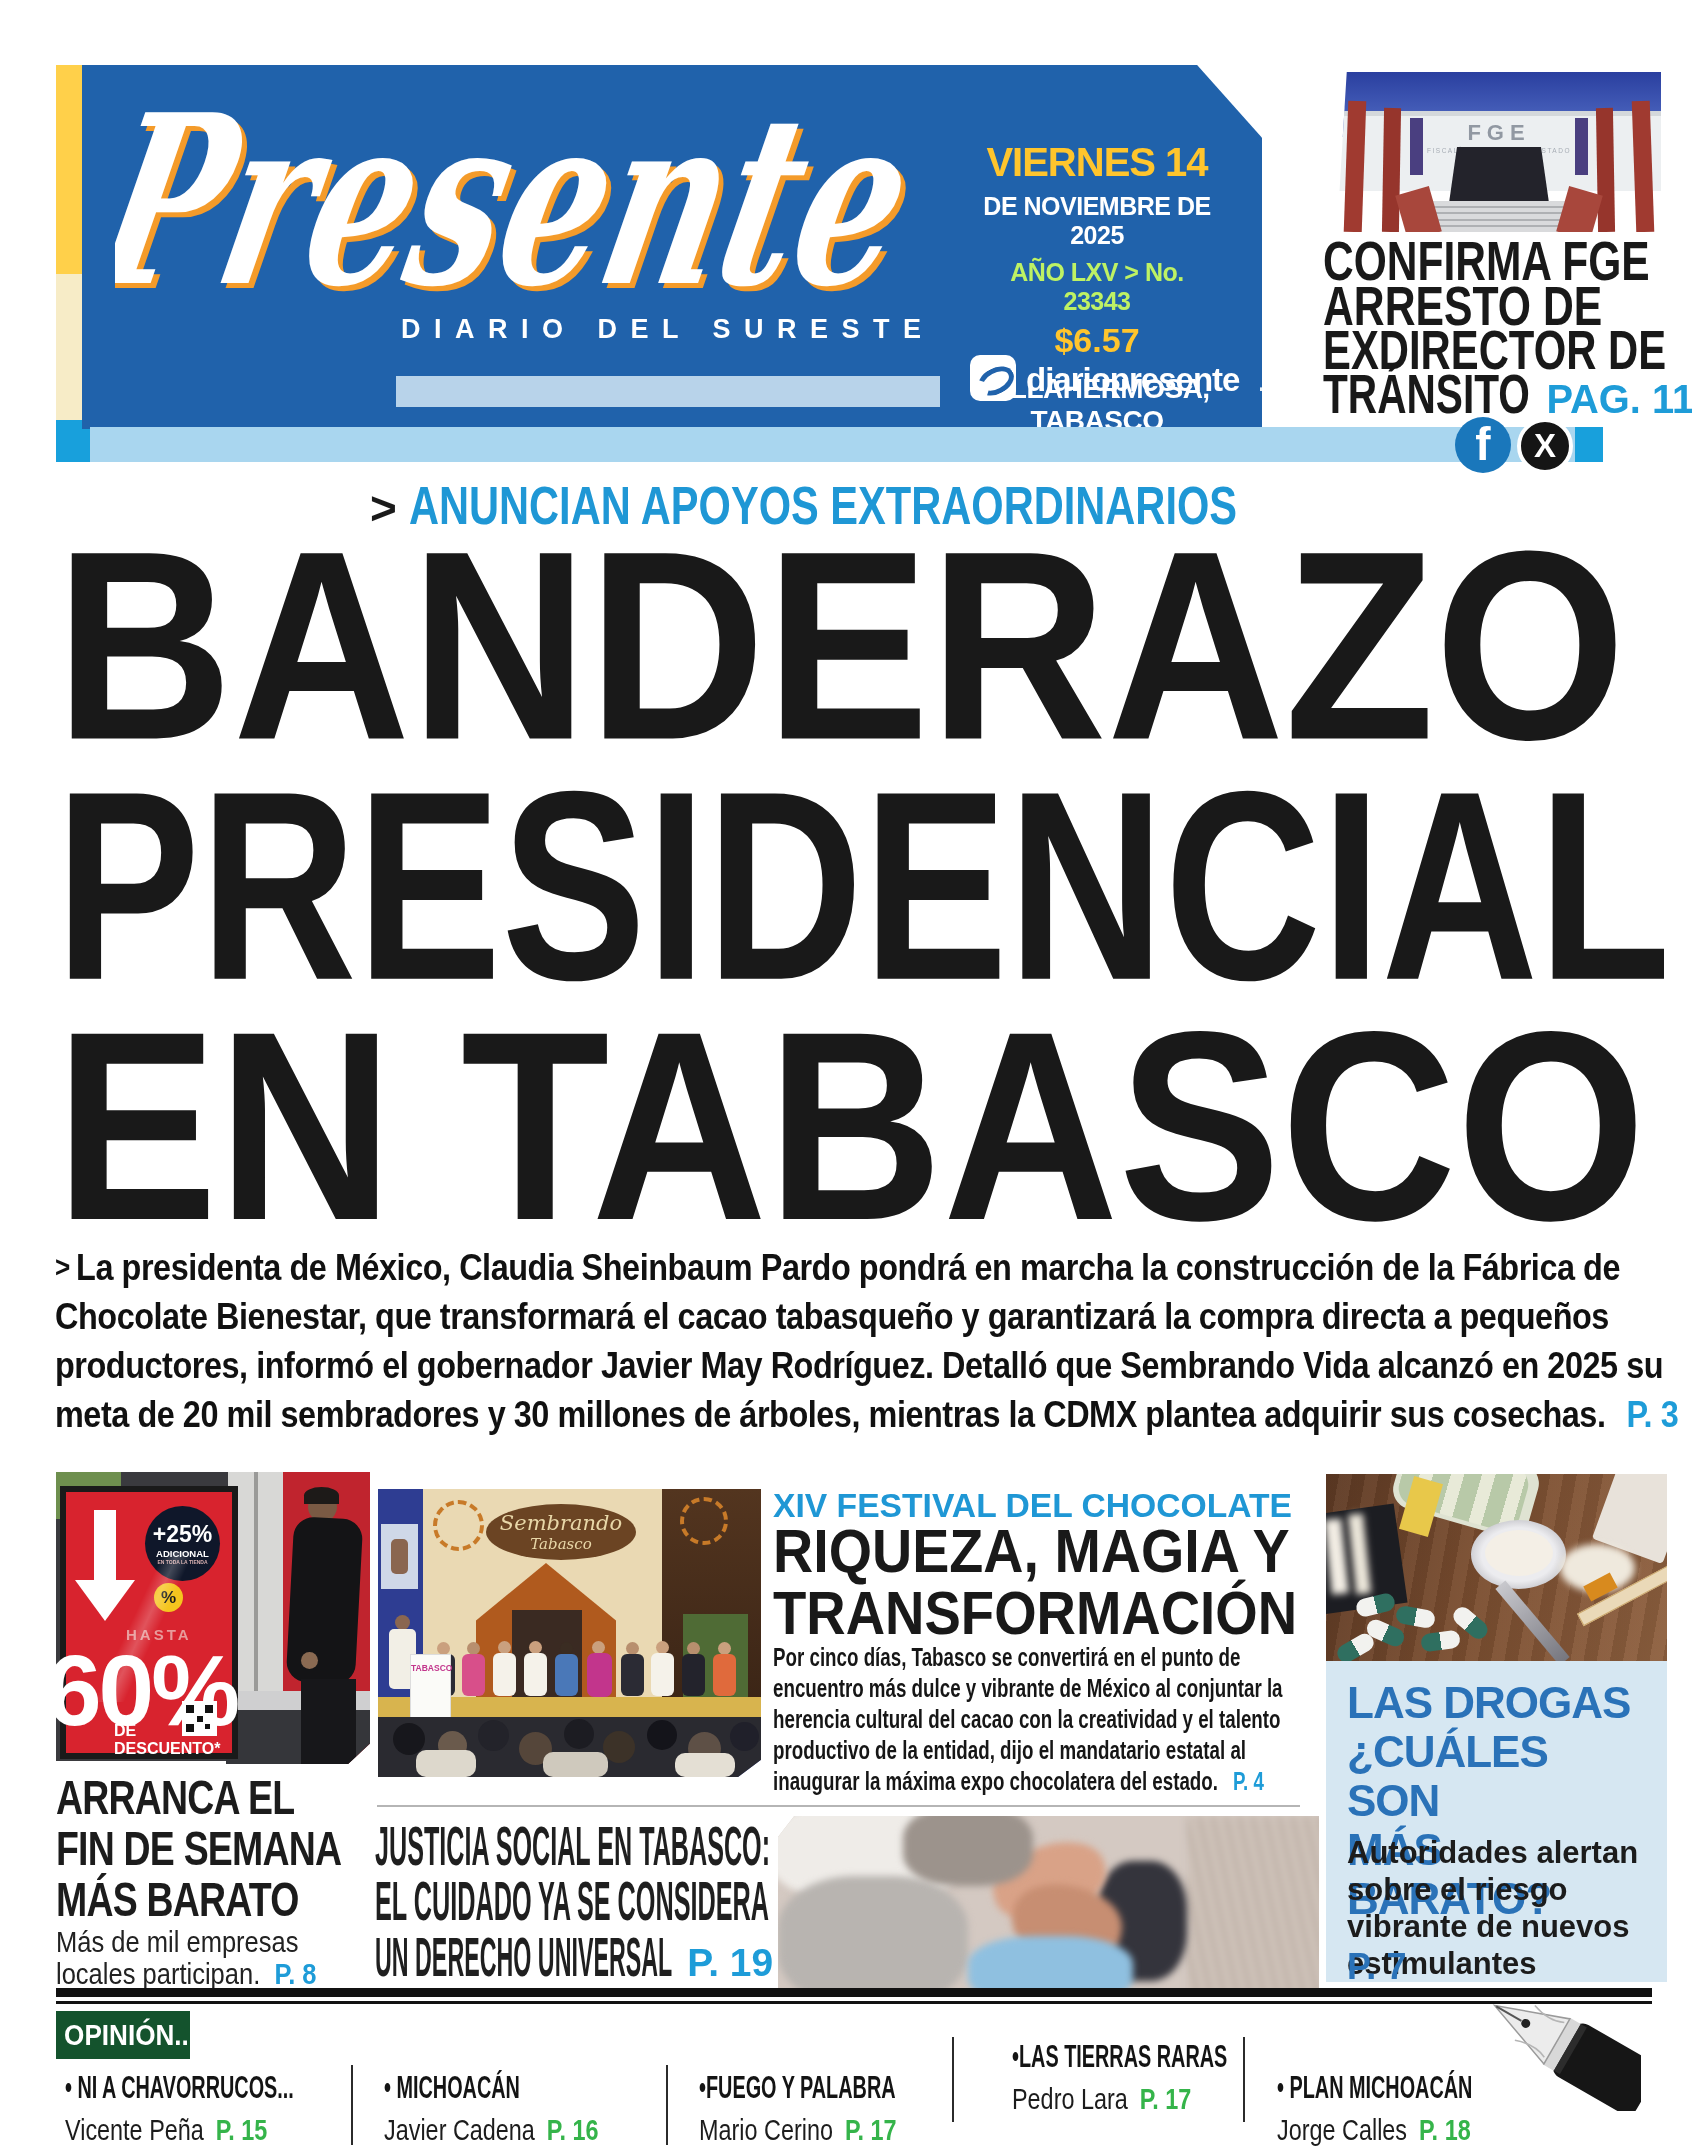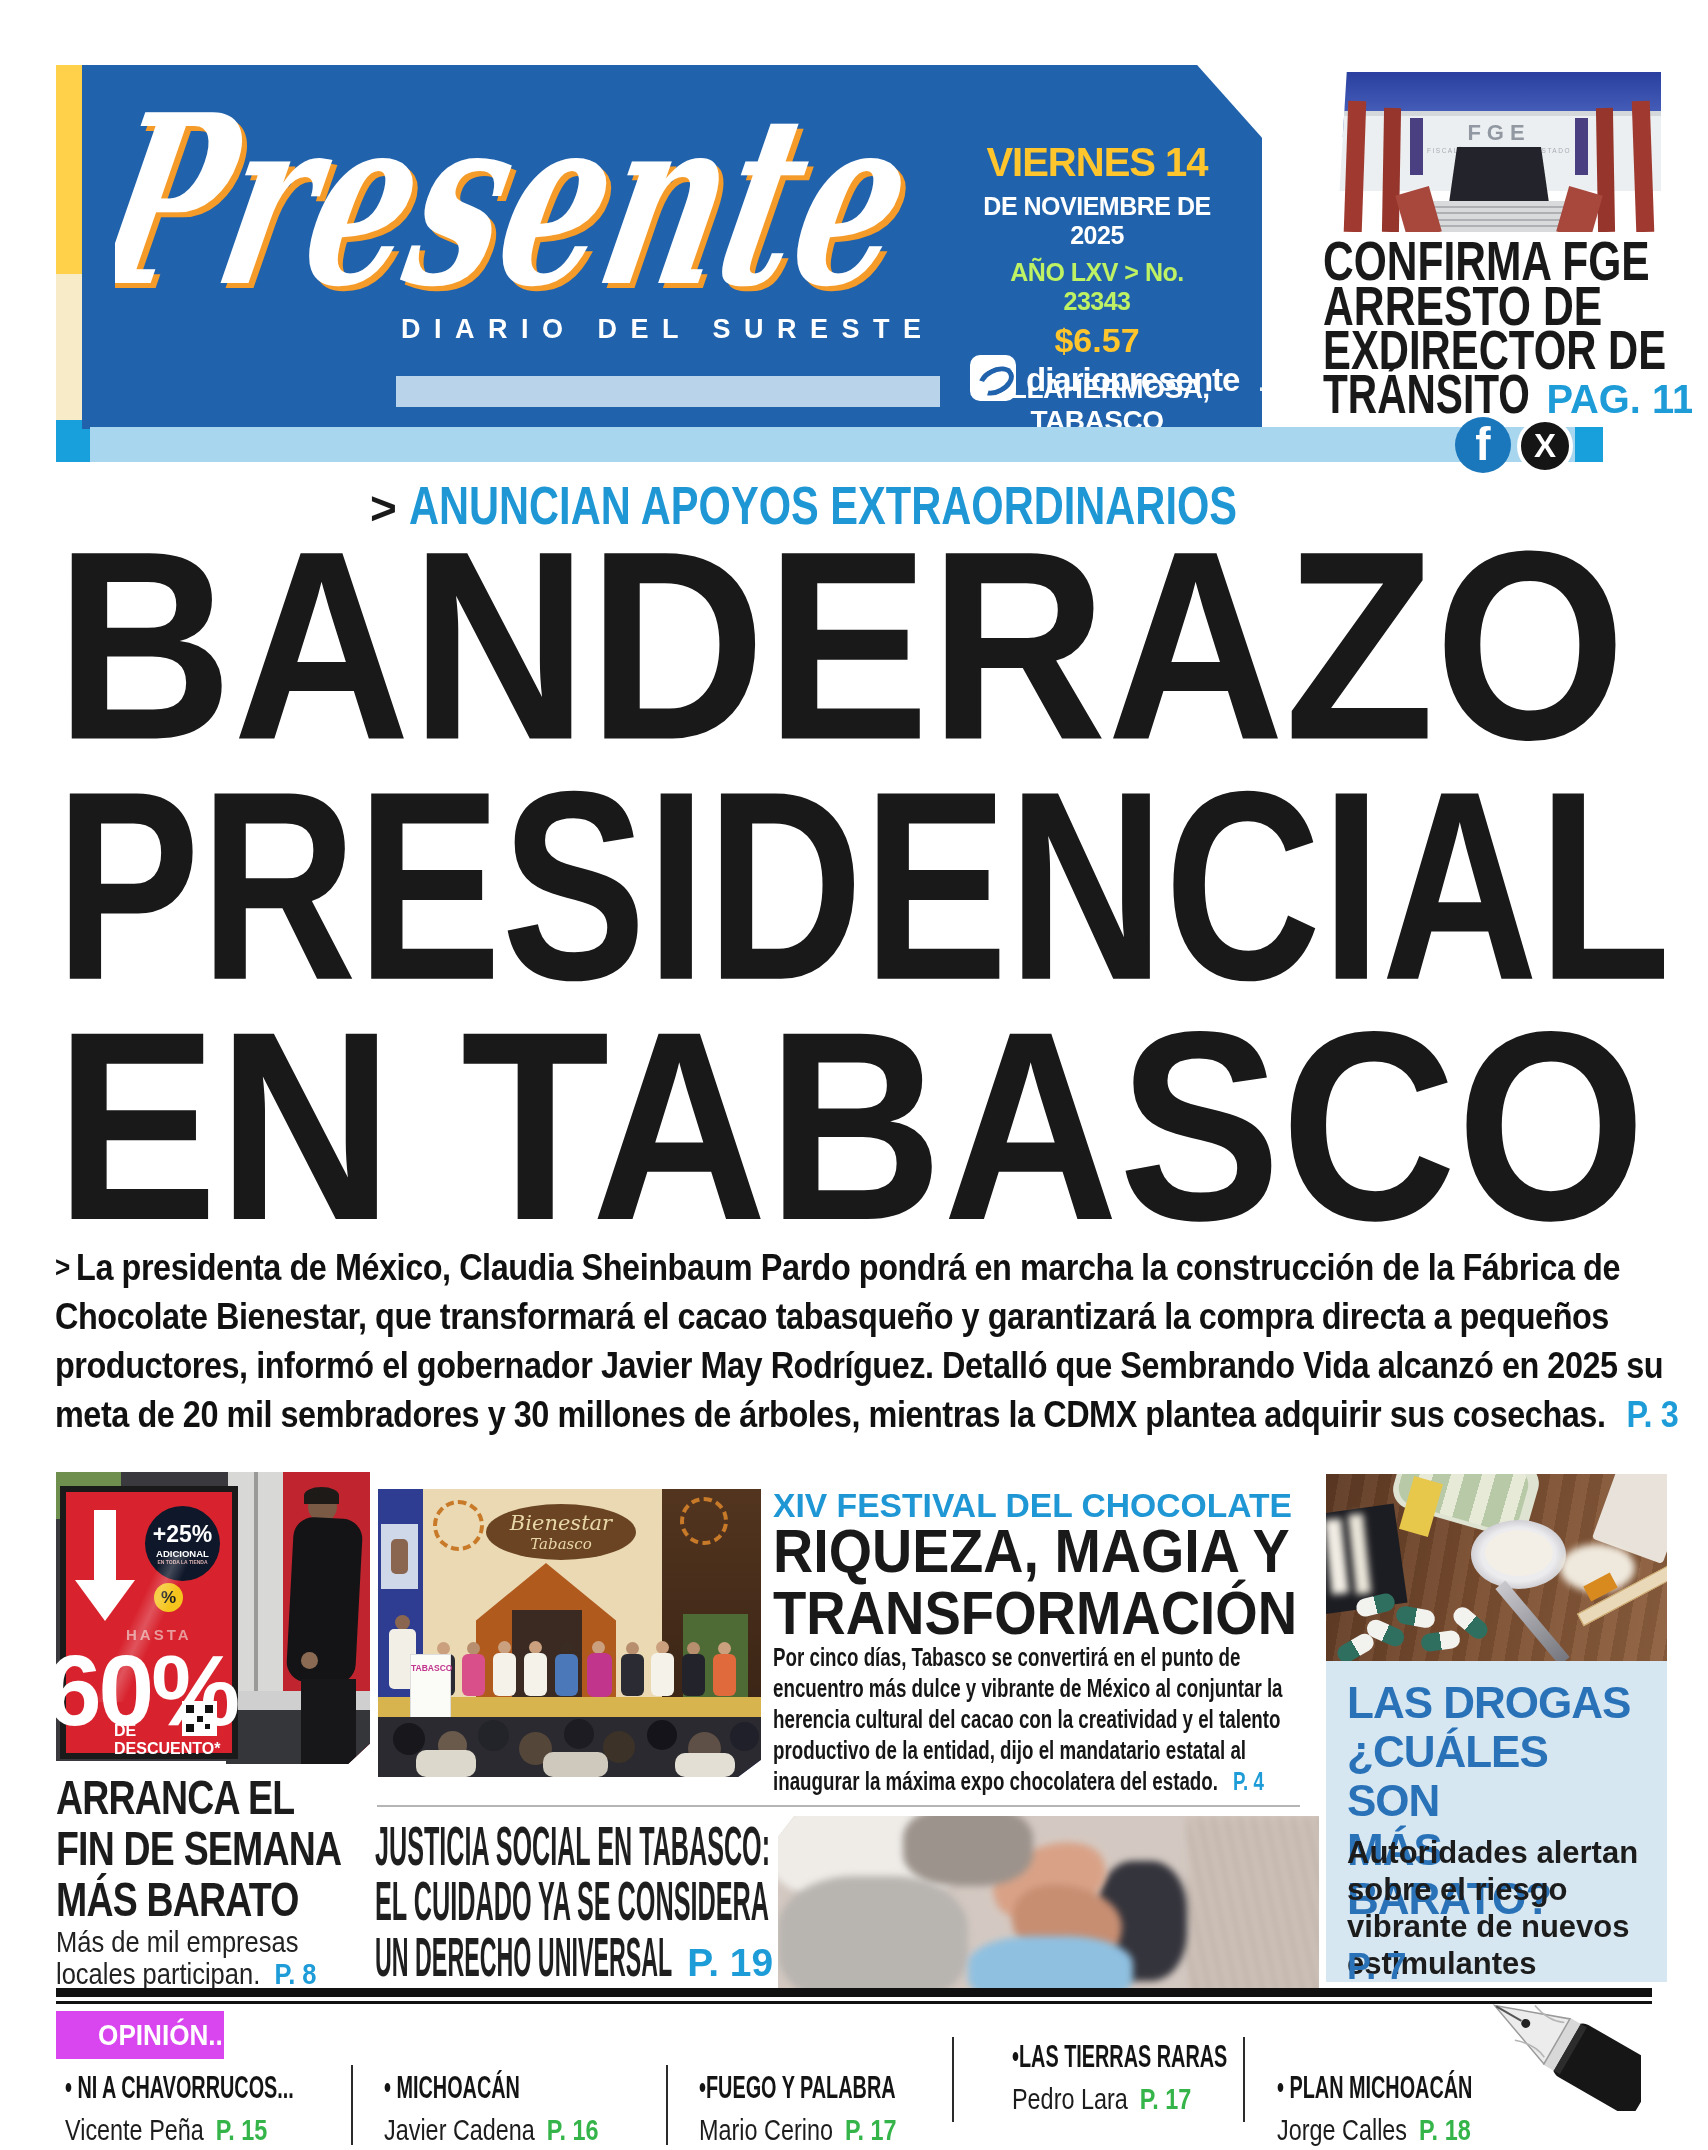--- a/index.html
+++ b/index.html
@@ -159,21 +159,21 @@
   <div class="ph" style="left:378px;top:1489px;width:383px;height:288px;clip-path:polygon(0 0,100% 0,100% 94%,94% 100%,0 100%);">
     <div style="left:0;top:0;width:383px;height:288px;background:#2e3d92;"></div>
     <div style="left:45px;top:0;width:239px;height:214px;background:#ead9b3;"></div>
     <div style="left:284px;top:0;width:99px;height:214px;background:linear-gradient(180deg,#53351f,#3b2516);"></div>
     <div style="left:305px;top:125px;width:65px;height:85px;background:#4f6b35;"></div>
     <div style="left:55px;top:11px;width:43px;height:43px;border:4.5px dashed #c87a28;border-radius:50%;"></div>
     <div style="left:302px;top:8px;width:40px;height:40px;border:4.5px dashed #c87a28;border-radius:50%;"></div>
     <div style="left:98px;top:74px;width:140px;height:137px;background:#b05a1e;clip-path:polygon(0 100%,0 42%,50% 0,100% 42%,100% 100%);"></div>
     <div style="left:134px;top:121px;width:70px;height:90px;background:#3a2a22;"></div>
     <div style="left:108px;top:15px;width:150px;height:56px;background:#6b4423;border-radius:50%;text-align:center;">
-      <div style="position:static;font-family:'DejaVu Serif',serif;font-style:italic;font-size:21px;color:#e8d7a8;margin-top:7px;">Bienestar</div>
+      <div style="position:static;font-family:'DejaVu Serif',serif;font-style:italic;font-size:21px;color:#e8d7a8;margin-top:7px;">Sembrando</div>
       <div style="position:static;font-family:'DejaVu Serif',serif;font-style:italic;font-size:15px;color:#e8d7a8;">Tabasco</div>
     </div>
     <div style="left:3px;top:35px;width:37px;height:65px;background:#cfd8e8;"></div>
     <div style="left:13px;top:50px;width:17px;height:35px;background:#8a6650;border-radius:5px;"></div>
 
     <div style="left:59px;top:153px;width:13px;height:13px;border-radius:50%;background:#caa07e;"></div>
     <div style="left:54px;top:165px;width:23px;height:42px;border-radius:6px;background:#2b2b34;"></div>
     <div style="left:89px;top:153px;width:13px;height:13px;border-radius:50%;background:#b88f6e;"></div>
     <div style="left:84px;top:165px;width:23px;height:42px;border-radius:6px;background:#d84f8a;"></div>
     <div style="left:120px;top:152px;width:13px;height:13px;border-radius:50%;background:#caa07e;"></div>
@@ -282,21 +282,21 @@
     <div>LAS DROGAS</div>
     <div>¿CUÁLES SON</div>
     <div>MÁS BARATO?</div>
   </div>
   <div class="abs" style="left:1347px;top:1834px;width:304px;font-size:31px;font-weight:bold;line-height:37px;color:#1c1c1c;">Autoridades alertan sobre el riesgo vibrante de nuevos estimulantes</div>
   <div class="abs" style="left:1347px;top:1946px;font-size:36px;font-weight:bold;color:#2a72b8;">P. 7</div>
 
   <div class="abs" style="left:56px;top:1988px;width:1596px;height:9px;background:#111;"></div>
   <div class="abs" style="left:56px;top:2001px;width:1596px;height:3px;background:#111;"></div>
 
-  <div class="abs" style="left:56px;top:2011px;width:134px;height:48px;background:#d946ef;padding-left:34px;">
+  <div class="abs" style="left:56px;top:2011px;width:134px;height:48px;background:#14532d;">
     <span style="display:block;transform:scaleX(.9);transform-origin:0 0;font-size:29px;font-weight:bold;color:#fff;line-height:48px;padding-left:9px;">OPINIÓN...</span>
   </div>
 
   <div class="abs" style="left:65px;top:2069px;width:279px;">
     <div class="cond" style="transform:scaleX(.62);width:161%;font-size:32px;font-weight:bold;color:#141414;">• NI A CHAVORRUCOS...</div>
     <div class="cond" style="transform:scaleX(.78);width:128%;font-size:30px;color:#1c1c1c;margin-top:7px;">
       <span>Vicente Peña</span>
       <span style="color:#35b44a;font-weight:bold;margin-left:7px;">P. 15</span>
     </div>
   </div>

